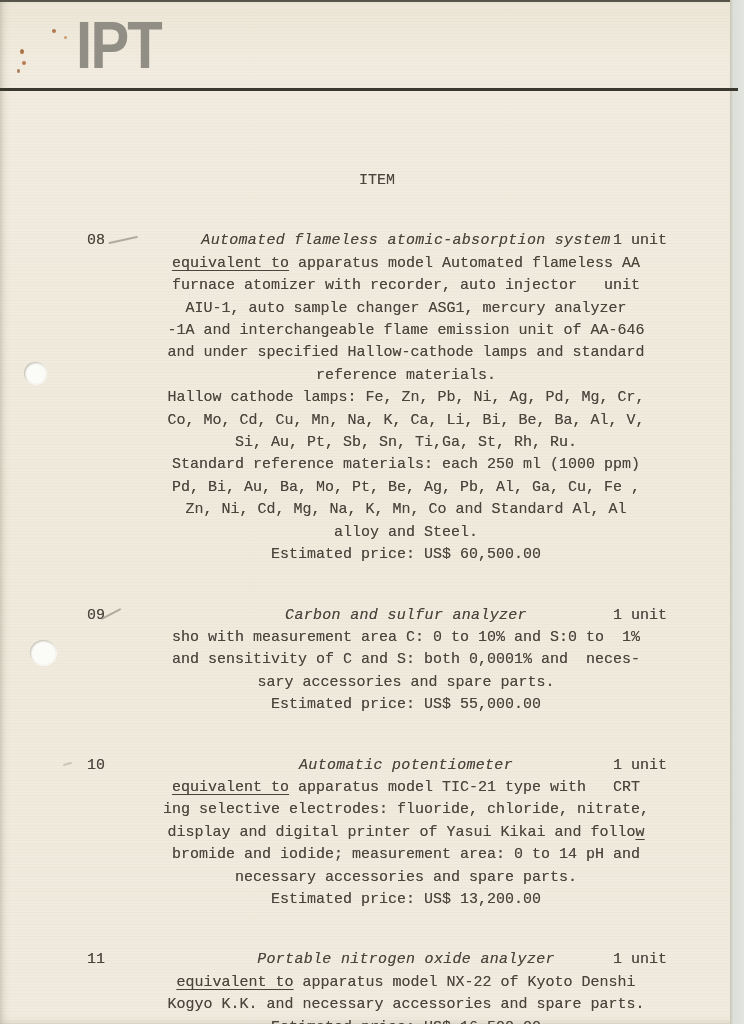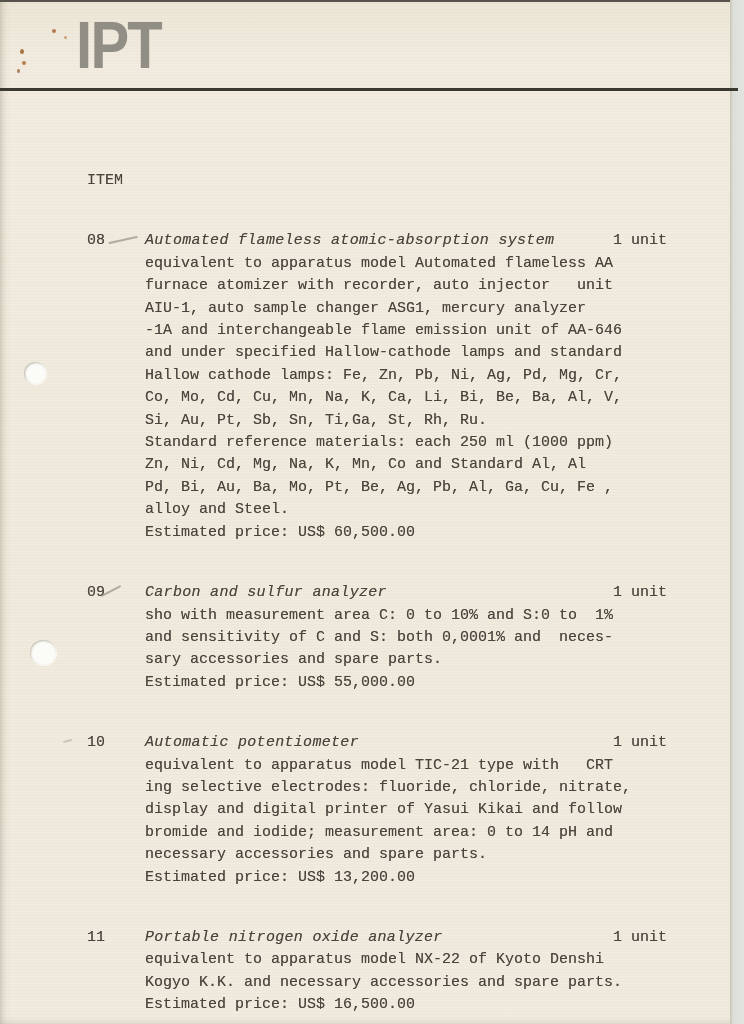--- a/index.html
+++ b/index.html
@@ -5,20 +5,21 @@
   html,body { margin:0; padding:0; }
   body { background:#c9cac6; font-family:"Liberation Mono", monospace; }
 
   .page {
     position:relative; width:744px; height:1024px; margin:0 auto;
     background:
       repeating-linear-gradient(180deg, rgba(120,110,90,0.030) 0 1px, rgba(0,0,0,0) 1px 3px),
       linear-gradient(180deg, #ece6d6 0%, #f1ecdf 6%, #efeadc 55%, #f0ebde 100%);
     overflow:hidden;
     box-shadow: inset 6px 0 10px -6px rgba(90,80,60,0.35), inset 0 -4px 8px -4px rgba(90,80,60,0.18);
+    text-align: center;
   }
 
   .scan-strip {
     position:absolute; top:0; right:0; width:14px; height:1024px;
     background: linear-gradient(90deg, #c9c4b2 0, #dcdeda 3px, #e2e4e0 100%);
   }
   .top-edge { position:absolute; top:0; left:0; width:744px; height:2px; background:#56534a; }
 
   .logo {
     position:absolute; left:76px; top:16px;
@@ -31,21 +32,21 @@
   .content { position:absolute; left:87px; top:170px; width:580px; color:#49443c; font-size:15px; }
   .content, .content * { text-shadow: 0 0 0.5px rgba(73,68,60,0.55); }
 
   .list-header { line-height:22.4px; margin-bottom:8px; }
 
   .item { position:relative; padding-left:58px; margin-bottom:7px;margin-top:38px; }
   .item-number { position:absolute; left:0; top:0; line-height:22.4px; }
   .item-quantity { position:absolute; right:0; top:0; line-height:22.4px; }
   .item-title { display:block; line-height:22.4px; font-style:italic; letter-spacing:0.3px; white-space:pre; }
   .line { line-height:22.4px; white-space:pre; }
-  .u { text-underline-offset:3px; text-decoration-thickness:1px; }
+  .u { text-decoration:underline; text-underline-offset:3px; text-decoration-thickness:1px; }
 
   .pencil { position:absolute; background:#9b968a; height:1.5px; border-radius:1px; opacity:0.75; }
   .pencil.tick-long  { left:21px; top:9px; width:30px; transform:rotate(-12deg); }
   .pencil.tick-short { left:13px; top:8px; width:22px; transform:rotate(-28deg); }
   .pencil.faint-dash { left:-24px; top:8px; width:9px; transform:rotate(-15deg); opacity:0.45; }
 
   .hole { position:absolute; border-radius:50% 46% 52% 48%; background:#fbfbf8;
           box-shadow: inset 1px 1px 2px rgba(120,110,85,0.45), 1px 1px 1px rgba(255,255,255,0.7); }
   .hole-1 { left:24px; top:362px; width:22px; height:22px; }
   .hole-2 { left:30px; top:640px; width:26px; height:25px; transform:rotate(10deg); }
@@ -82,26 +83,27 @@
         <div class="item">
           <span class="item-number">08</span>
           <span class="item-quantity">1 unit</span>
           <span class="item-title">Automated flameless atomic-absorption system</span>
           <span class="pencil tick-long"></span>
           <div class="line"><span class="u">equivalent to</span><span> apparatus model Automated flameless AA</span></div>
           <div class="line"><span>furnace atomizer with recorder, auto injector   unit</span></div>
           <div class="line"><span>AIU-1, auto sample changer ASG1, mercury analyzer</span></div>
           <div class="line"><span>-1A and interchangeable flame emission unit of AA-646</span></div>
           <div class="line"><span>and under specified Hallow-cathode lamps and standard</span></div>
+          <div class="line"><span>reference materials.</span></div>
           <div class="line"><span>Hallow cathode lamps: Fe, Zn, Pb, Ni, Ag, Pd, Mg, Cr,</span></div>
           <div class="line"><span>Co, Mo, Cd, Cu, Mn, Na, K, Ca, Li, Bi, Be, Ba, Al, V,</span></div>
           <div class="line"><span>Si, Au, Pt, Sb, Sn, Ti,Ga, St, Rh, Ru.</span></div>
           <div class="line"><span>Standard reference materials: each 250 ml (1000 ppm)</span></div>
+          <div class="line"><span>Pd, Bi, Au, Ba, Mo, Pt, Be, Ag, Pb, Al, Ga, Cu, Fe ,</span></div>
           <div class="line"><span>Zn, Ni, Cd, Mg, Na, K, Mn, Co and Standard Al, Al</span></div>
-          <div class="line"><span>Pd, Bi, Au, Ba, Mo, Pt, Be, Ag, Pb, Al, Ga, Cu, Fe ,</span></div>
           <div class="line"><span>alloy and Steel.</span></div>
           <div class="line"><span>Estimated price: US$ 60,500.00</span></div>
         </div>
         <div class="item">
           <span class="item-number">09</span>
           <span class="item-quantity">1 unit</span>
           <span class="item-title">Carbon and sulfur analyzer</span>
           <span class="pencil tick-short"></span>
           <div class="line"><span>sho with measurement area C: 0 to 10% and S:0 to  1%</span></div>
           <div class="line"><span>and sensitivity of C and S: both 0,0001% and  neces-</span></div>

